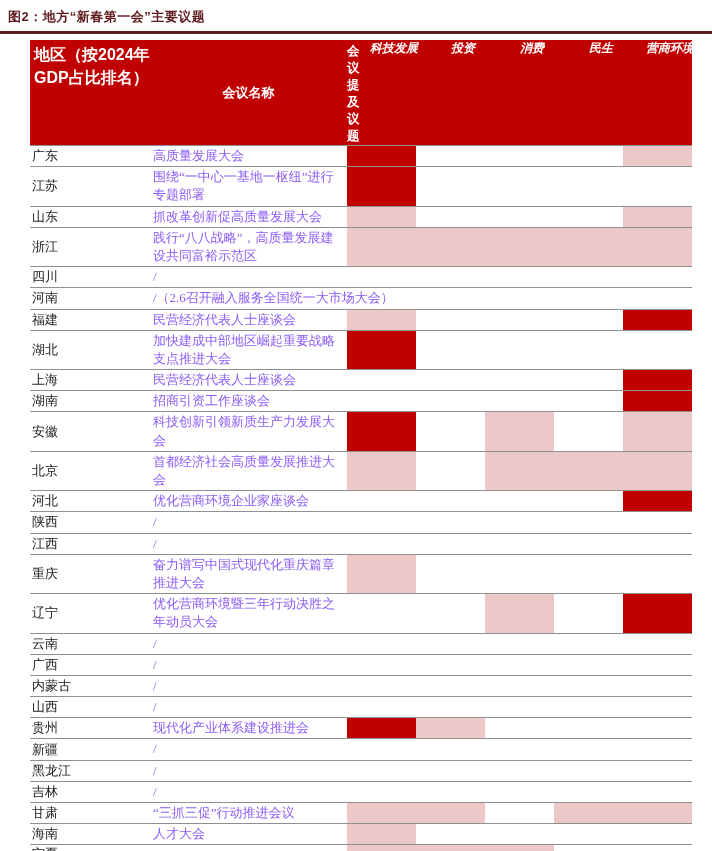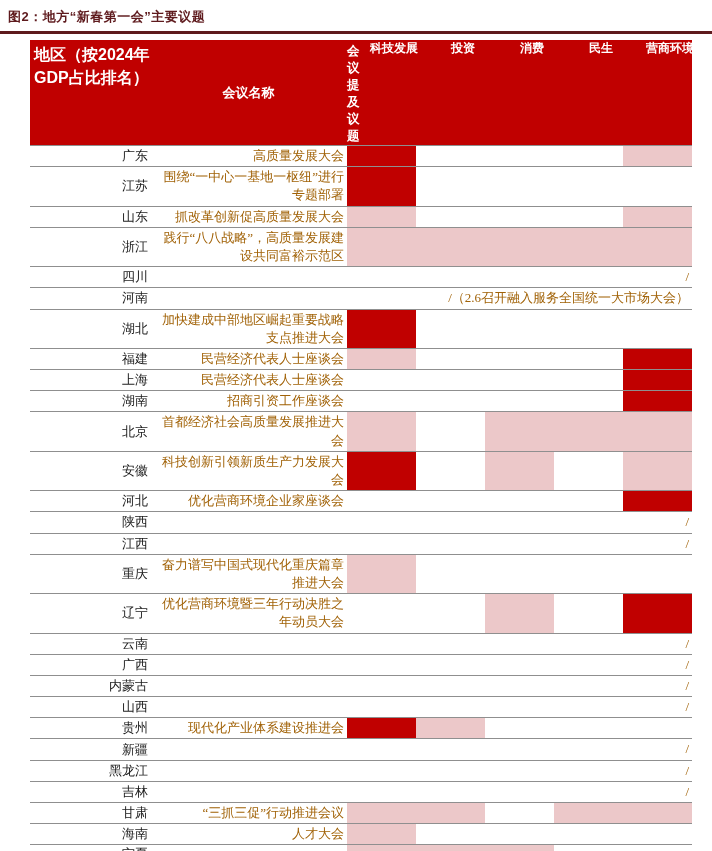--- a/index.html
+++ b/index.html
@@ -15,29 +15,29 @@
   .tbl { width:662px; margin:6px 0 0 30px; }
 
   
   .hdr { background:#c00000; color:#ffffff; display:grid;
          grid-template-columns:120px 197px 345px; font-weight:bold; }
   .hdr-region { font-size:16px; line-height:1.45; padding:3px 0 3px 4px; }
   .hdr-meeting { font-size:13px; display:flex; align-items:center; justify-content:center;font-family:Liberation Mono, monospace; }
   .hdr-topics { display:flex; flex-direction:row; }
   .hdr-topics-group { font-size:12.5px; text-align:center; padding-top:3px; }
   .hdr-topics-row { display:grid; grid-template-columns:repeat(5,69px); padding-bottom:3px; }
-  .hdr-topic { font-size:12px; text-align:center; white-space:nowrap; }
+  .hdr-topic { font-size:12px; text-align:center; white-space:nowrap;font-style:italic; }
 
   
   .row { display:grid; grid-template-columns:120px 197px repeat(5,69px);
          border-top:1px solid #8f8f8f; min-height:18px; align-items:center; }
   .row:last-child { border-bottom:1px solid #8f8f8f; }
-  .region { font-size:13px; text-align:right; color:#1a1a1a;
+  .region { font-size:13px; text-align:left; color:#1a1a1a;
             font-family:"Liberation Serif",serif; padding:0 2px; }
-  .meeting { font-size:13px; text-align:right; color:#a16207; line-height:1.4;
+  .meeting { font-size:13px; text-align:left; color:#8b5cf6; line-height:1.4;
              font-family:"Liberation Serif",serif; padding:1px 3px; }
   .span-cell { grid-column:2 / 8; }
   .cell { height:100%; align-self:stretch; }
   .cell.dark { background:#c00000; }
   .cell.light { background:#ecc8c9; }
 </style>
 </head>
 <body>
 
 <div class="fig-title">图2：地方“新春第一会”主要议题</div>
@@ -100,74 +100,74 @@
       </div>
       <div class="row">
         <div class="region">四川</div>
         <div class="meeting span-cell">/</div>
       </div>
       <div class="row">
         <div class="region">河南</div>
         <div class="meeting span-cell">/（2.6召开融入服务全国统一大市场大会）</div>
       </div>
       <div class="row">
+        <div class="region">福建</div>
+        <div class="meeting">民营经济代表人士座谈会</div>
+        <div class="cell light"></div>
+        <div class="cell"></div>
+        <div class="cell"></div>
+        <div class="cell"></div>
+        <div class="cell dark"></div>
+      </div>
+      <div class="row">
         <div class="region">湖北</div>
         <div class="meeting">加快建成中部地区崛起重要战略支点推进大会</div>
         <div class="cell dark"></div>
         <div class="cell"></div>
         <div class="cell"></div>
         <div class="cell"></div>
         <div class="cell"></div>
       </div>
       <div class="row">
-        <div class="region">福建</div>
-        <div class="meeting">民营经济代表人士座谈会</div>
-        <div class="cell light"></div>
-        <div class="cell"></div>
-        <div class="cell"></div>
-        <div class="cell"></div>
-        <div class="cell dark"></div>
-      </div>
-      <div class="row">
         <div class="region">上海</div>
         <div class="meeting">民营经济代表人士座谈会</div>
         <div class="cell"></div>
         <div class="cell"></div>
         <div class="cell"></div>
         <div class="cell"></div>
         <div class="cell dark"></div>
       </div>
       <div class="row">
         <div class="region">湖南</div>
         <div class="meeting">招商引资工作座谈会</div>
         <div class="cell"></div>
         <div class="cell"></div>
         <div class="cell"></div>
         <div class="cell"></div>
         <div class="cell dark"></div>
       </div>
       <div class="row">
+        <div class="region">安徽</div>
+        <div class="meeting">科技创新引领新质生产力发展大会</div>
+        <div class="cell dark"></div>
+        <div class="cell"></div>
+        <div class="cell light"></div>
+        <div class="cell"></div>
+        <div class="cell light"></div>
+      </div>
+      <div class="row">
         <div class="region">北京</div>
         <div class="meeting">首都经济社会高质量发展推进大会</div>
         <div class="cell light"></div>
         <div class="cell"></div>
         <div class="cell light"></div>
         <div class="cell light"></div>
         <div class="cell light"></div>
       </div>
       <div class="row">
-        <div class="region">安徽</div>
-        <div class="meeting">科技创新引领新质生产力发展大会</div>
-        <div class="cell dark"></div>
-        <div class="cell"></div>
-        <div class="cell light"></div>
-        <div class="cell"></div>
-        <div class="cell light"></div>
-      </div>
-      <div class="row">
         <div class="region">河北</div>
         <div class="meeting">优化营商环境企业家座谈会</div>
         <div class="cell"></div>
         <div class="cell"></div>
         <div class="cell"></div>
         <div class="cell"></div>
         <div class="cell dark"></div>
       </div>
       <div class="row">
         <div class="region">陕西</div>

